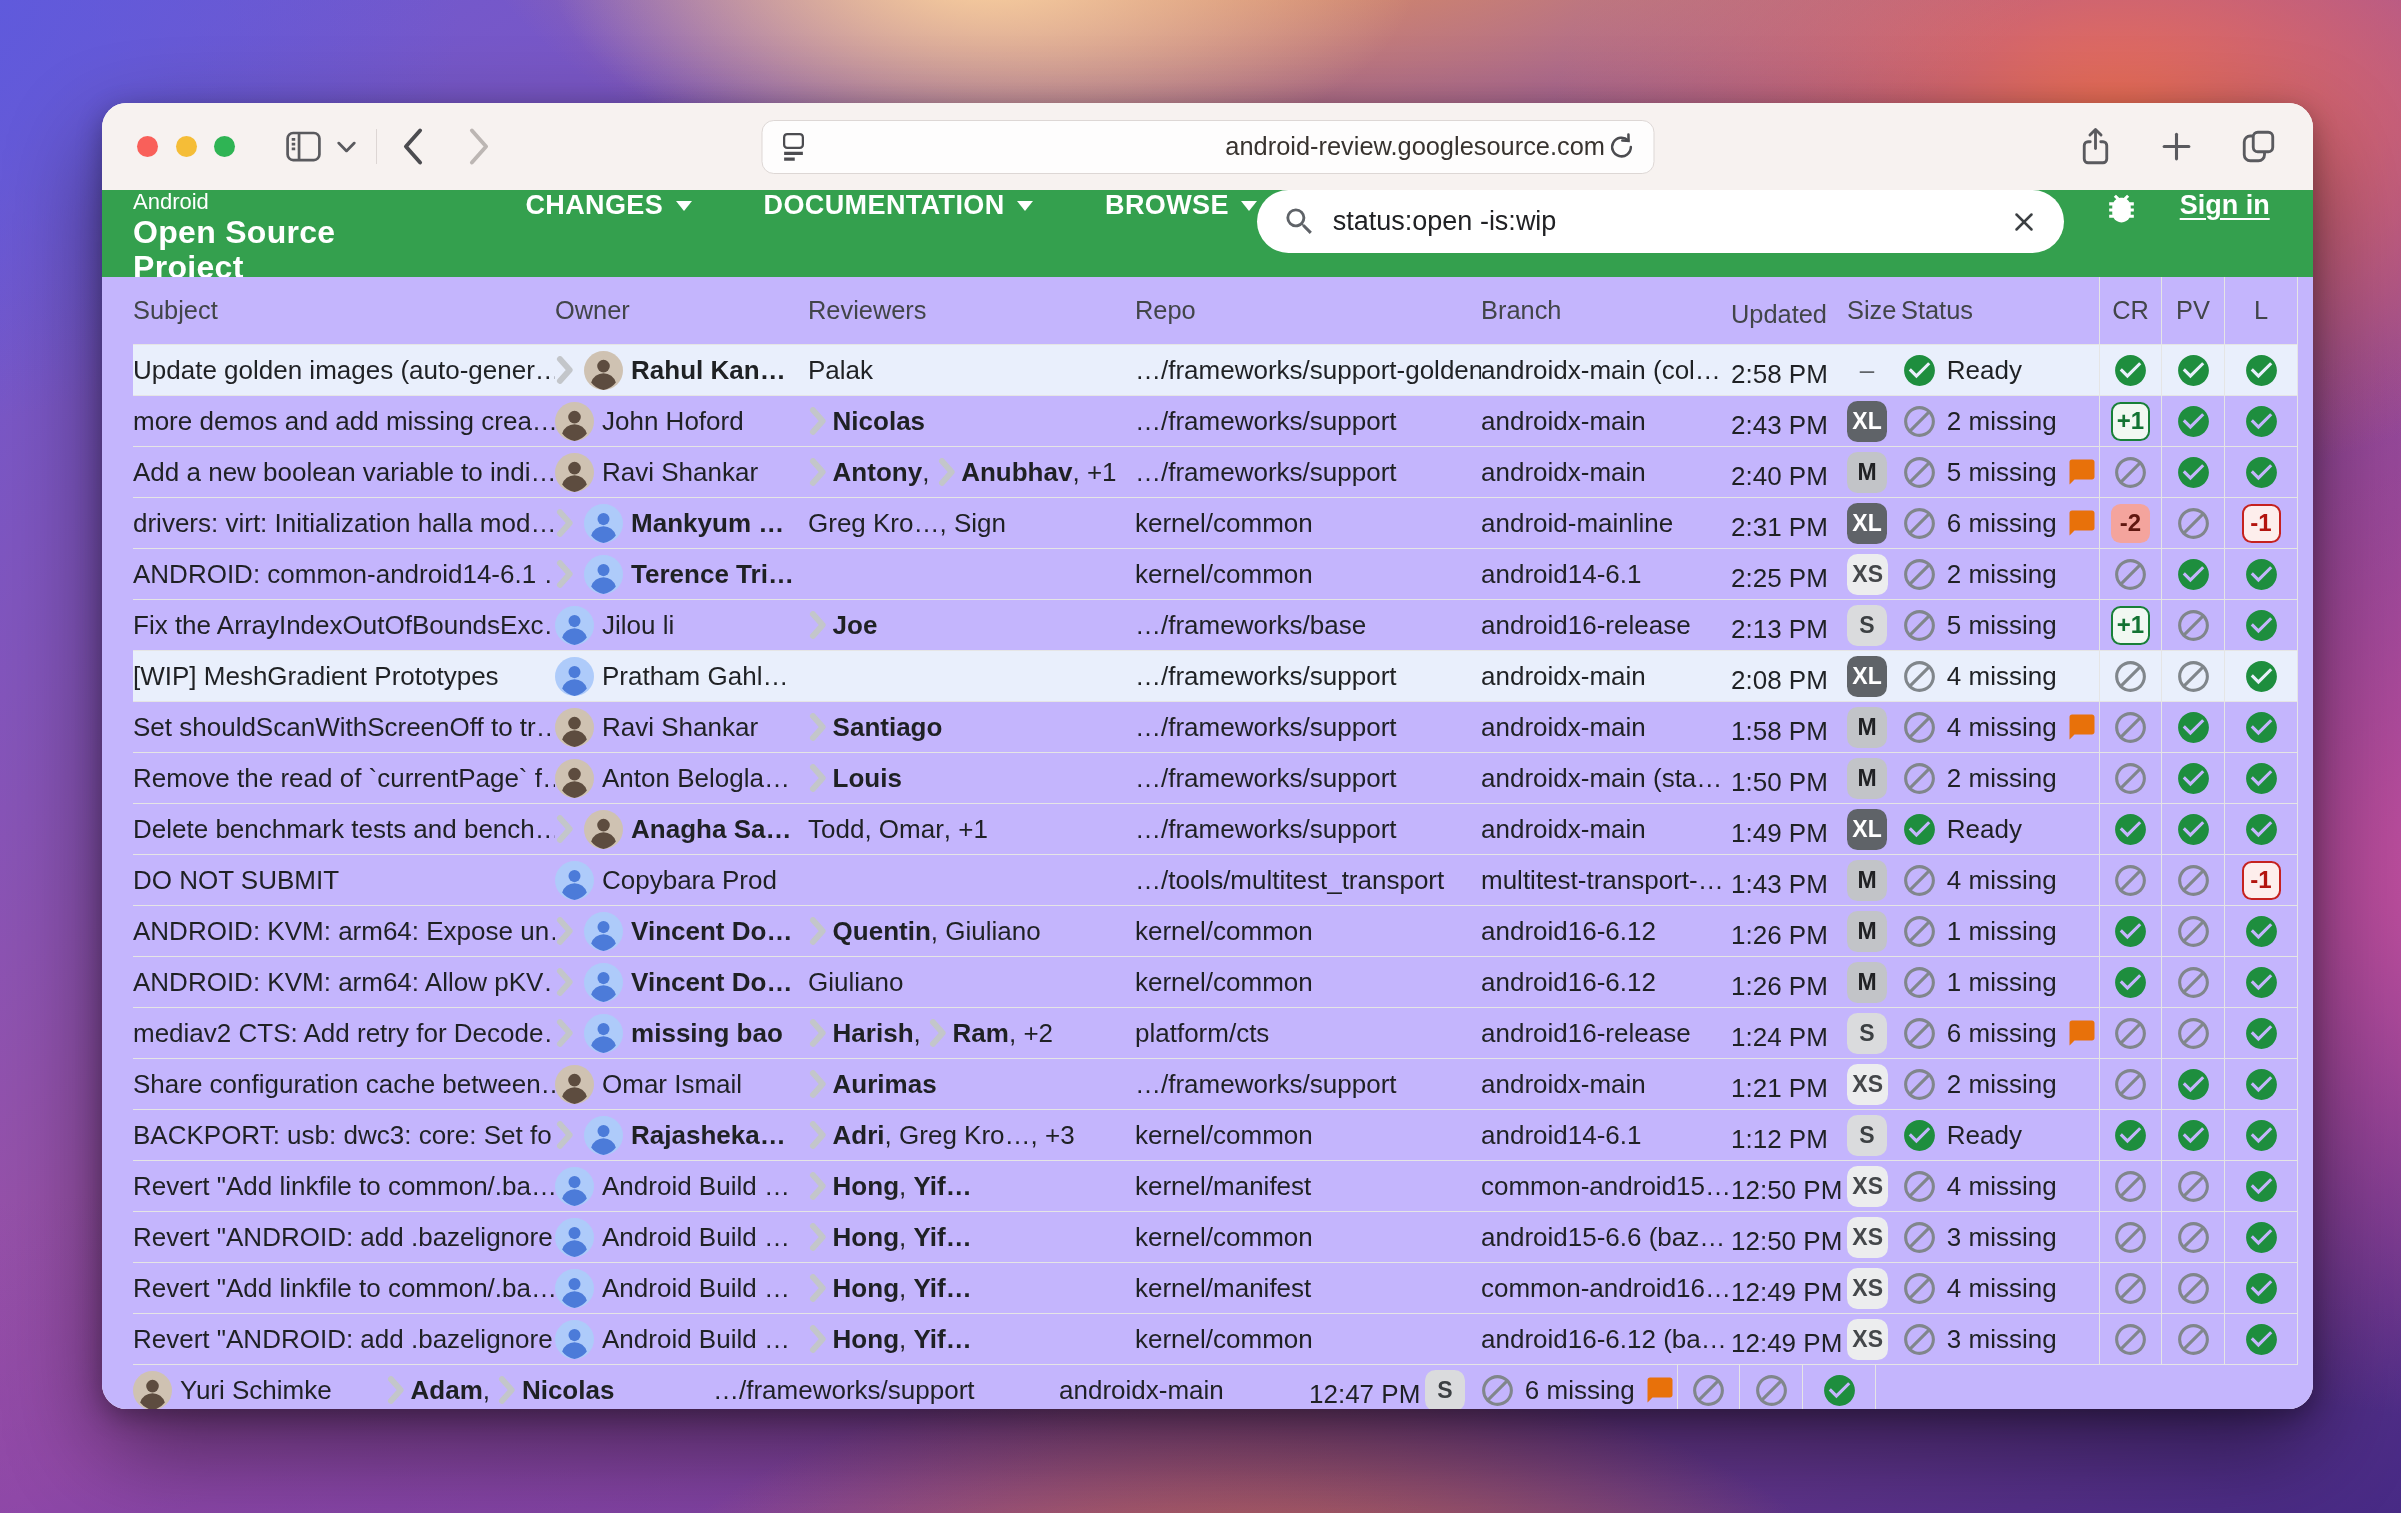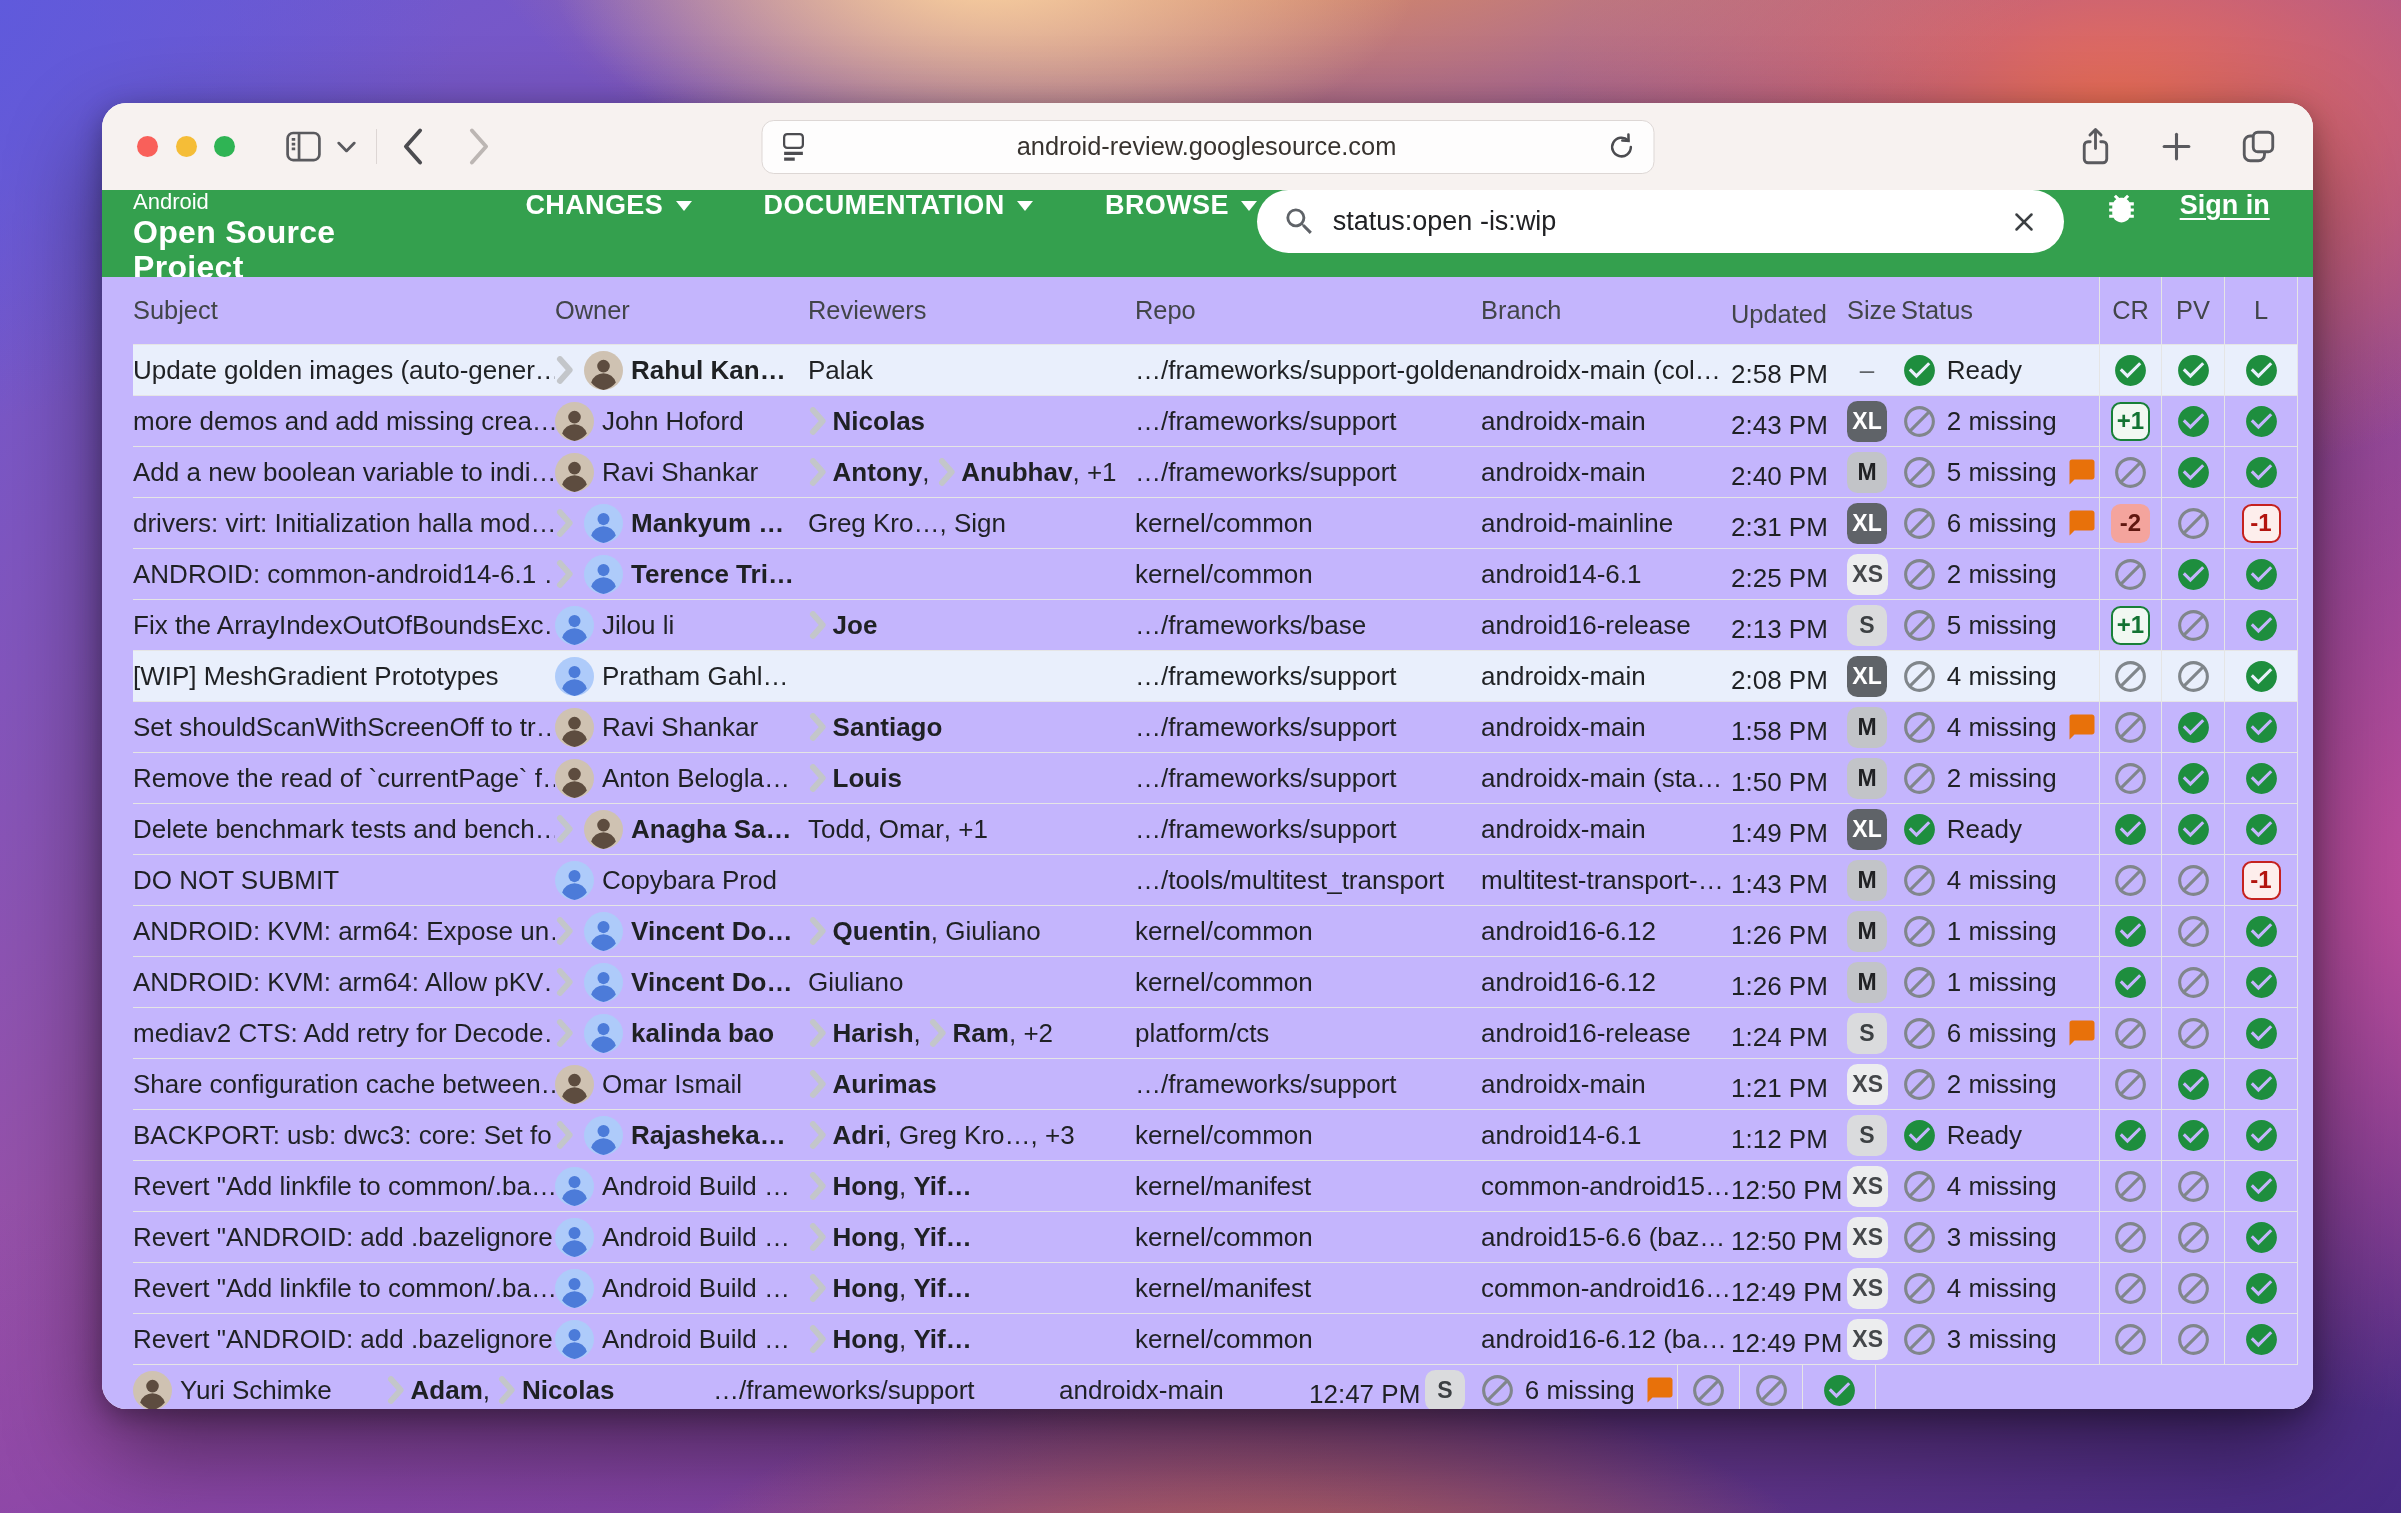--- a/index.html
+++ b/index.html
@@ -34,21 +34,21 @@
   .tb-group { display: flex; align-items: center; color: #5a5a5e; }
   .tb-icon { display: inline-flex; align-items: center; justify-content: center; }
   .sidebar-group { margin-left: 49px; display: flex; align-items: center; gap: 12.3px; padding-right: 17.5px; border-right: 1.3px solid #ddd6d4; }
   .nav-arrows { margin-left: 23px; display: flex; gap: 40px; align-items: center; }
   .url-bar {
     position: absolute; left: 50%; transform: translateX(-50%); top: 16.7px;
     width: 893px; height: 54px; background: rgba(255,255,255,.85);
     border: 1.3px solid #ddd7d5; border-radius: 12.3px;
     display: flex; align-items: center; padding: 0 16px;
   }
-  .url-text { flex: 1; text-align: center; font-size: 25.4px; color: #38332f; }
+  .url-text { flex: 1; text-align: right; font-size: 25.4px; color: #38332f; }
   .toolbar-right { margin-left: auto; display: flex; gap: 44px; align-items: center; color: #5a5a5e; }
   
   .app-header {
     height: 87px; flex: none; background: var(--header-green, #34a04e);
     display: flex; align-items: flex-start; padding: 0 31px; color: #fff;
   }
   .logo { line-height: 1.12; cursor: default; }
   .logo .l1 { font-size: 22px; font-weight: 400; }
   .logo .l2 { font-size: 32px; font-weight: 600; letter-spacing: 0.3px; }
   .menus { display: flex; margin-left: 99px; gap: 72px; }
@@ -1024,21 +1024,21 @@
                 <path d="M2.6 2.2 9.6 10 2.6 17.8"></path>
               </svg>
             </span>
       <span class="avatar">
               <svg width="39" height="39" viewBox="0 0 24 24">
                 <circle cx="12" cy="12" r="12" fill="#aecbfa"></circle>
                 <circle cx="12" cy="9.3" r="3.7" fill="#4c7bd9"></circle>
                 <path d="M4.4 19.4a7.9 7.9 0 0 1 15.2 0A11.93 11.93 0 0 1 12 24a11.93 11.93 0 0 1-7.6-4.6z" fill="#4c7bd9"></path>
               </svg>
             </span>
-      <span class="owner-name bold">kalinda bao</span>
+      <span class="owner-name bold">missing bao</span>
     </div>
     <div class="cell c-reviewers">
             <span class="rev-seg">
               <span class="attn">
                 <svg width="19.3" height="28" viewBox="0 0 12 20" fill="none" stroke="#c3c6ca" stroke-width="4.2" stroke-linecap="round" stroke-linejoin="round">
                   <path d="M2.6 2.2 9.6 10 2.6 17.8"></path>
                 </svg>
               </span>
               <span class="rev-name bold">Harish</span>
             </span>

